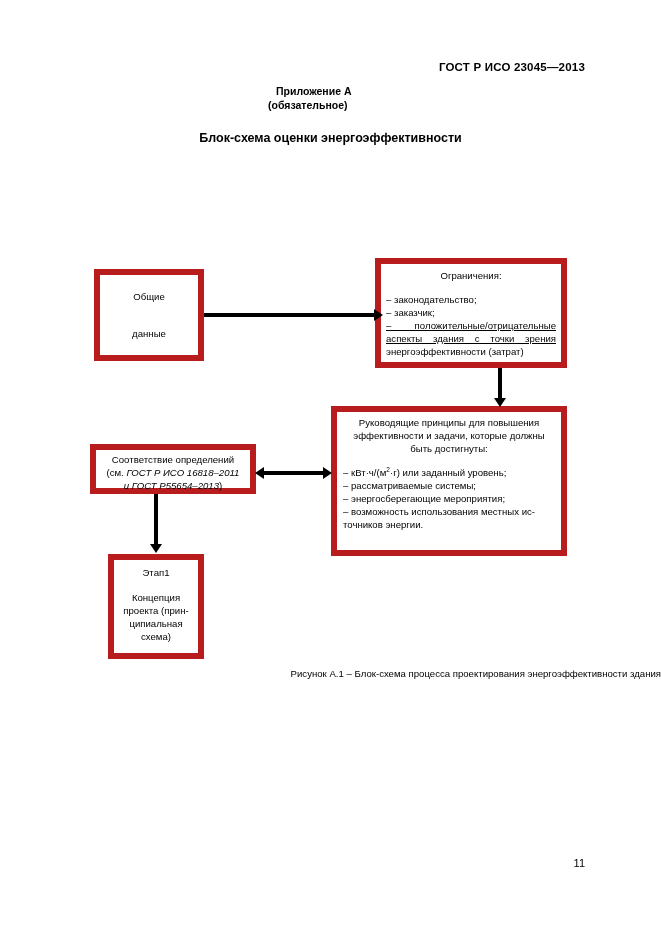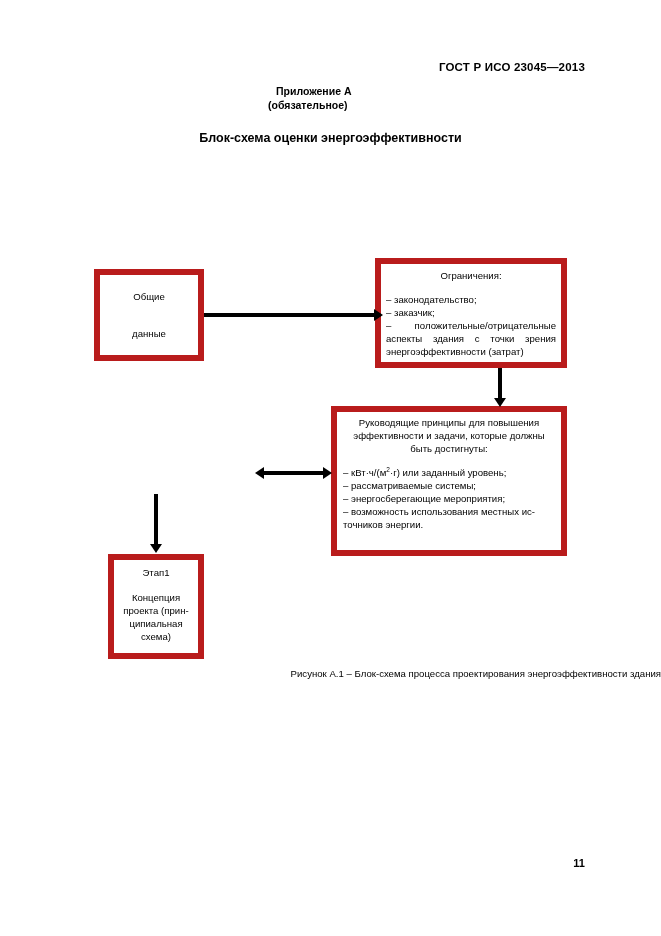--- a/index.html
+++ b/index.html
@@ -103,20 +103,21 @@
     margin-bottom: 11px;
   }
   #box-constraints .it {
     display: block;
     text-align: left;
   }
   #box-constraints .it-just {
     display: block;
     text-align: justify;
     text-align-last: justify;
+    text-decoration: underline;
   }
   #box-constraints .it-last {
     display: block;
     text-align: left;
   }
 
   
   #box-principles {
     left: 331px;
     top: 406px;
@@ -245,21 +246,21 @@
     width: 661px;
     text-align: right;
     font-size: 9.6px;
   }
 
   .page-number {
     position: absolute;
     top: 857px;
     right: 76px;
     font-size: 11px;
-    font-weight: bold;
+    font-weight: normal;
   }
 
   sup { font-size: 0.68em; vertical-align: super; line-height: 0; }
 </style>
 </head>
 <body>
 
 <div class="page">
 
   <div class="doc-header">ГОСТ Р ИСО 23045—2013</div>
@@ -293,20 +294,25 @@
       <span class="hd">быть достигнуты:</span>
       <div class="lst">
         <span class="it"><span>– кВт·ч/(м</span><sup>2</sup><span>·г) или заданный уровень;</span></span>
         <span class="it">– рассматриваемые системы;</span>
         <span class="it">– энергосберегающие мероприятия;</span>
         <span class="it">– возможность использования местных ис-</span>
         <span class="it">точников энергии.</span>
       </div>
     </div>
 
+    <div class="box" id="box-definitions">
+      <span class="ln">Соответствие определений</span>
+      <span class="ln"><span>(см. </span><i>ГОСТ Р ИСО 16818–2011</i></span>
+      <span class="ln"><i>и ГОСТ Р55654–2013</i><span>)</span></span>
+    </div>
 
     <div class="box" id="box-stage">
       <span class="stage-label">Этап1</span>
       <span class="ln">Концепция</span>
       <span class="ln">проекта (прин-</span>
       <span class="ln">ципиальная</span>
       <span class="ln">схема)</span>
     </div>
 
     <div class="conn" id="arrow-general-constraints"></div>

